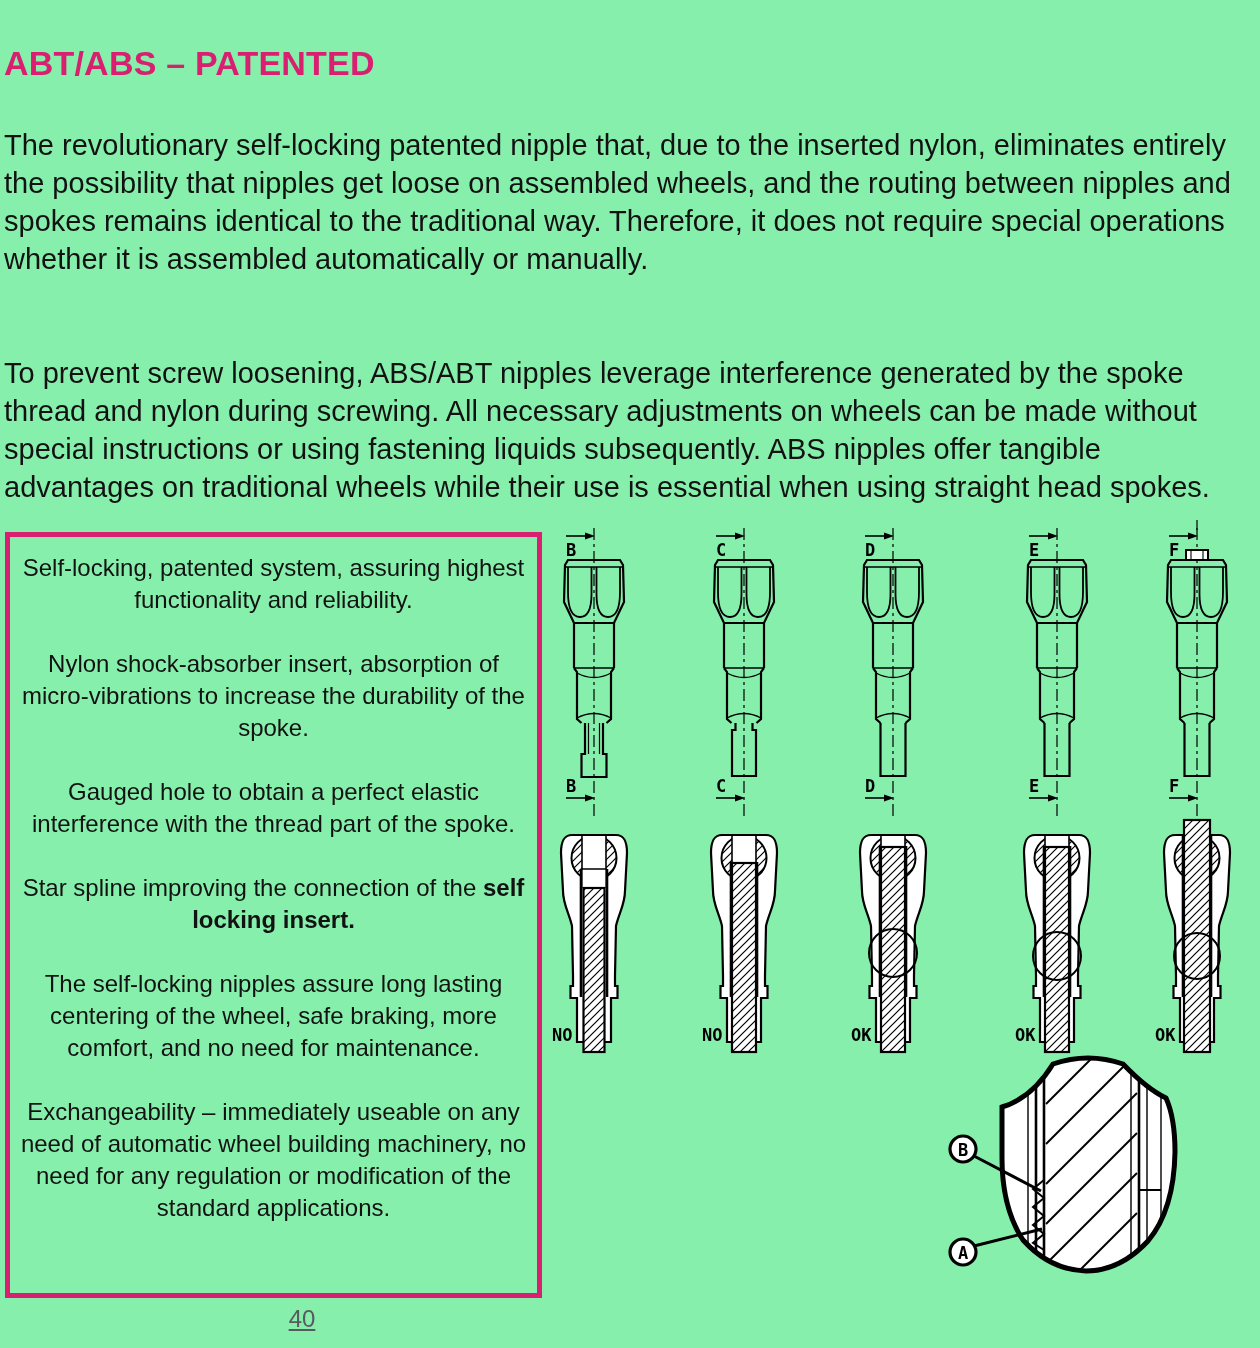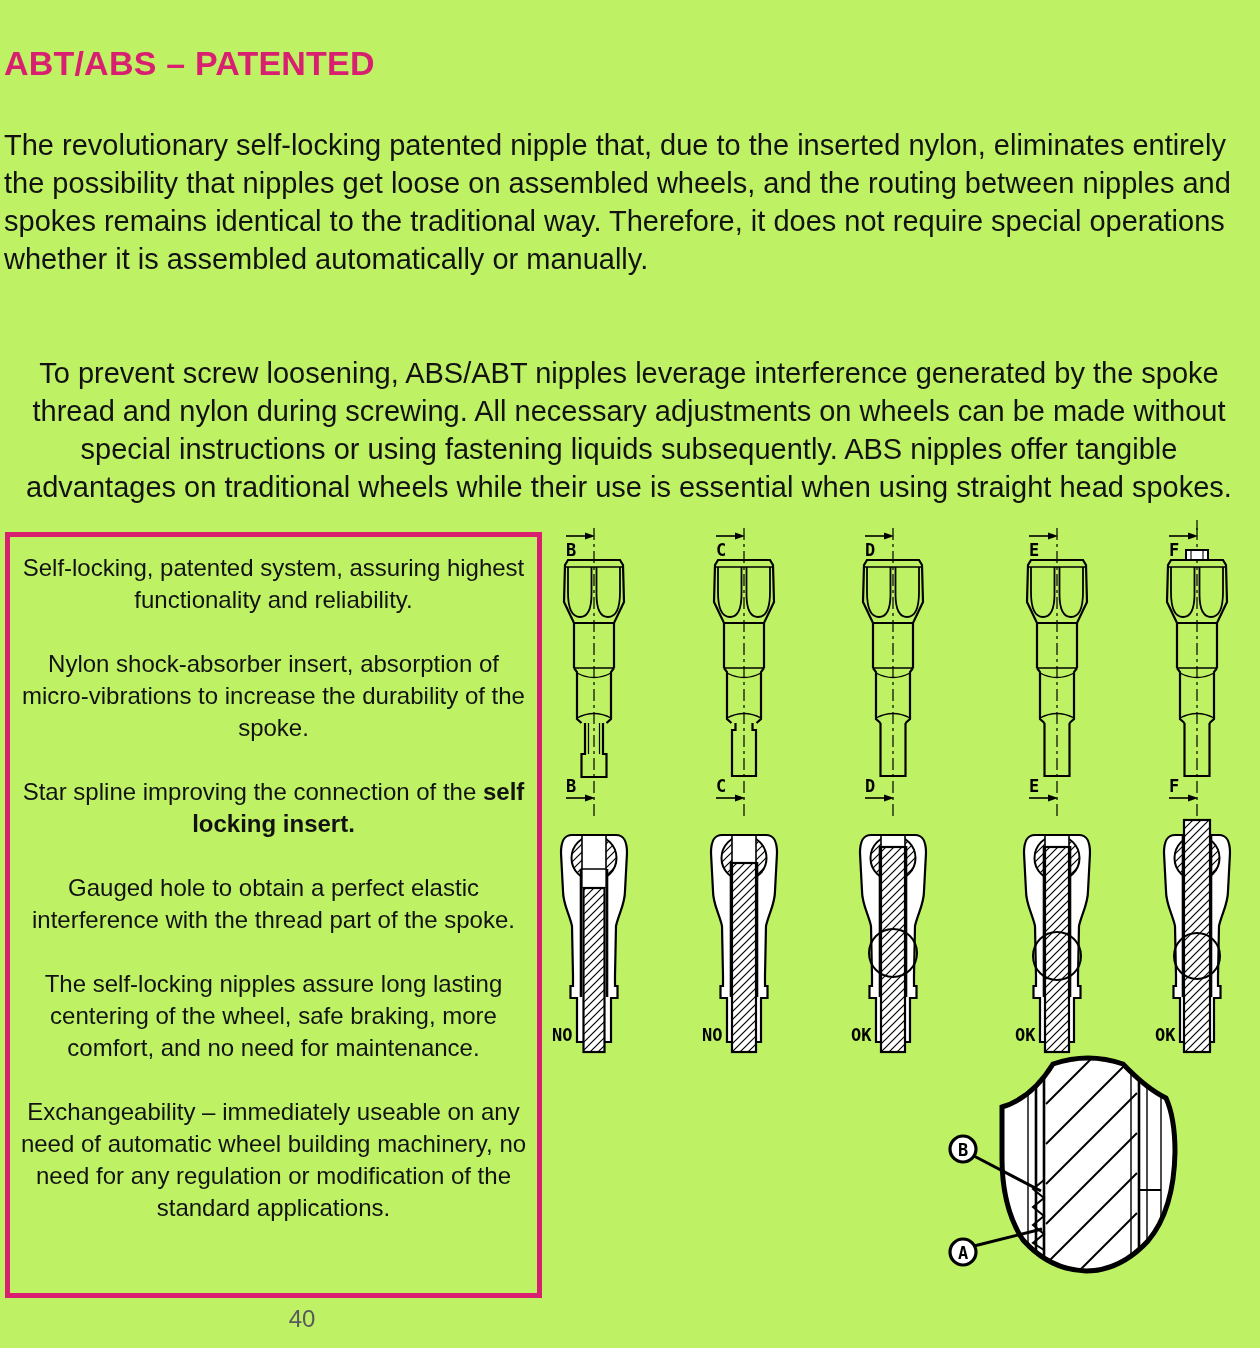--- a/index.html
+++ b/index.html
@@ -1,71 +1,71 @@
 <!DOCTYPE html>
 <html style="--accent: #d81f70; --ink: #121212; --muted: #595a5f;"><head>
 <meta charset="utf-8">
 <style>
   :root{ --accent:#d81f70; --ink:#121212; --muted:#595a5f; }
   *{ box-sizing:border-box; margin:0; padding:0; }
   html,body{ background:#ffffff; }
   body{ font-family:"Liberation Sans", sans-serif; color:var(--ink); }
-  .page{ position:relative; width:1260px; height:1348px; background:#bef264; overflow:hidden; }
+  .page{ position:relative; width:1260px; height:1348px; background:#86efac; overflow:hidden; }
 
   .page-title{
     position:absolute; left:4px; top:44px;
     font-size:34px; font-weight:bold; color:var(--accent); letter-spacing:0.2px;
   }
   .body-par{
     position:absolute; left:4px; width:1250px;
     font-size:29px; line-height:38px; color:var(--ink); letter-spacing:0px;margin-top:32px;
   }
   .par1{ top:94px; }
-  .par2{ top:322px;text-align:center; }
+  .par2{ top:322px; }
 
   .features-box{
     position:absolute; left:5px; top:532px; width:537px; height:766px;
     border:5px solid var(--accent);
     padding:15px 10px 0 10px; overflow:hidden;
     text-align:center; font-size:24px; line-height:32px; color:var(--ink);
   }
   .features-box p{ margin:0 0 32px 0; }
   .features-box p:last-child{ margin-bottom:0; }
   .features-box b{ font-weight:bold; }
 
   .diagram-svg{ position:absolute; left:545px; top:518px; width:715px; height:780px; }
 
   .caption{
     position:absolute; left:605px; top:1086px; width:307px;
     font-size:19.5px; line-height:25px; text-align:justify; color:var(--ink);
   }
 
   .page-number{
     position:absolute; left:262px; top:1305px; width:80px;
-    text-align:center; font-size:24px; color:var(--muted);
+    text-align:center; font-size:24px; color:var(--muted);text-decoration:underline;
   }
 
   .cad{ font-family:"DejaVu Sans Mono", monospace; font-weight:bold; font-size:17px; fill:#000; }
   .balloon-letter{ font-family:"DejaVu Sans Mono", monospace; font-weight:bold; font-size:17px; fill:#000; text-anchor:middle; }
 </style>
 </head>
 <body>
 
 <div class="page">
 
   <h1 class="page-title">ABT/ABS – PATENTED</h1>
 
   <p class="body-par par1">The revolutionary self-locking patented nipple that, due to the inserted nylon, eliminates entirely the possibility that nipples get loose on assembled wheels, and the routing between nipples and spokes remains identical to the traditional way. Therefore, it does not require special operations whether it is assembled automatically or manually.</p>
   <p class="body-par par2">To prevent screw loosening, ABS/ABT nipples leverage interference generated by the spoke thread and nylon during screwing. All necessary adjustments on wheels can be made without special instructions or using fastening liquids subsequently. ABS nipples offer tangible advantages on traditional wheels while their use is essential when using straight head spokes.</p>
 
   <div class="features-box">
     <p>Self-locking, patented system, assuring highest functionality and reliability.</p>
     <p>Nylon shock-absorber insert, absorption of micro-vibrations to increase the durability of the spoke.</p>
+    <p>Gauged hole to obtain a perfect elastic interference with the thread part of the spoke.</p>
     <p><span>Star spline improving the connection of the </span><b>self locking insert.</b></p>
-    <p>Gauged hole to obtain a perfect elastic interference with the thread part of the spoke.</p>
     <p>The self-locking nipples assure long lasting centering of the wheel, safe braking, more comfort, and no need for maintenance.</p>
     <p>Exchangeability – immediately useable on any need of automatic wheel building machinery, no need for any regulation or modification of the standard applications.</p>
   </div>
 
   <svg class="diagram-svg" viewBox="545 518 715 780" xmlns="http://www.w3.org/2000/svg">
     <defs>
       <pattern id="ht" width="8" height="8" patternUnits="userSpaceOnUse">
         <path d="M-2,2 L2,-2 M0,8 L8,0 M6,10 L10,6" stroke="#000" stroke-width="1.2" fill="none"></path>
       </pattern>
 

